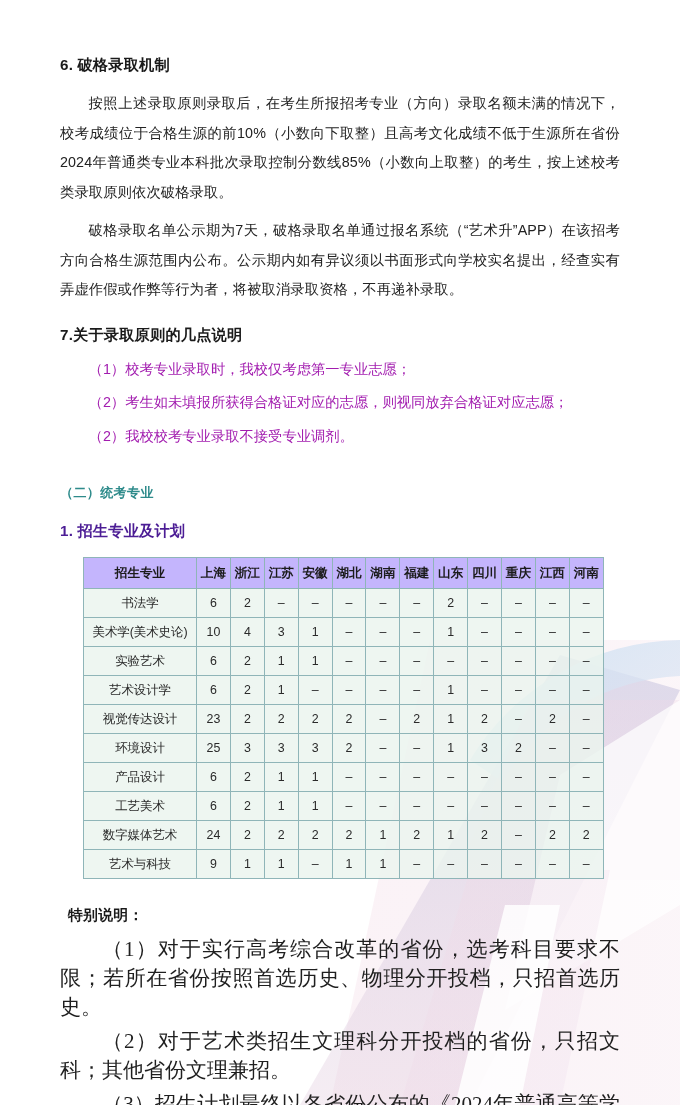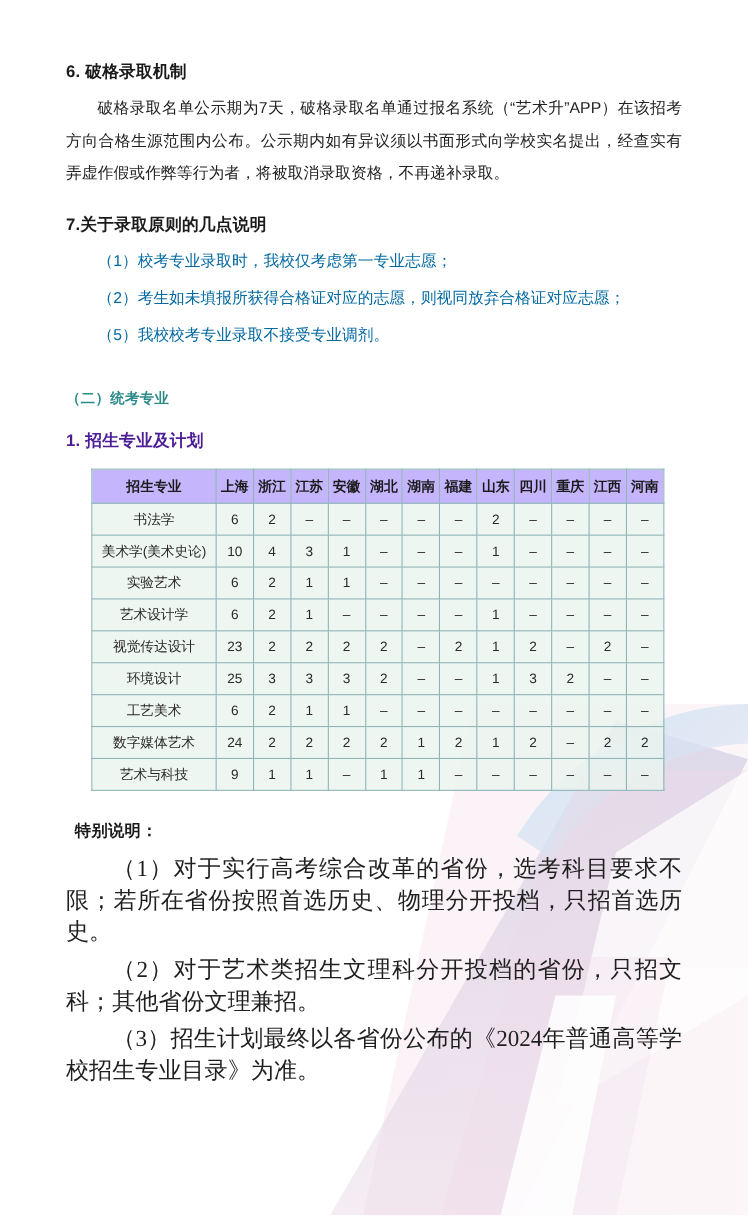--- a/index.html
+++ b/index.html
@@ -56,21 +56,21 @@
     color: #222222;
     letter-spacing: 0.1px;
   }
   p.body.first { margin-top: 13px; }
 
   .list-item {
     font-size: 14.3px;
     line-height: 29.5px;
     margin: 4px 0 0 0;
     text-indent: 2em;
-    color: #0369a1;
+    color: #a21caf;
   }
   .list-item.first { margin-top: 9px; }
 
   .h-teal {
     font-size: 13px;
     font-weight: bold;
     color: #2e8b8b;
     margin: 0;
     padding-top: 33px;
     letter-spacing: 0.4px;
@@ -183,26 +183,27 @@
     <path d="M560 775 L680 700 L680 905 L505 1010 Z" fill="#ffffff" opacity="0.72"></path>
 
     <path d="M400 1105 L470 870 L610 870 L560 1105 Z" fill="url(#gPink)" opacity="0.38"></path>
 
     <path d="M455 1105 L505 905 L560 905 L520 1105 Z" fill="#ffffff" opacity="0.85"></path>
   </svg>
 
   <div class="content">
 
     <h2 class="h-num h6">6. 破格录取机制</h2>
+    <p class="body first">按照上述录取原则录取后，在考生所报招考专业（方向）录取名额未满的情况下，校考成绩位于合格生源的前10%（小数向下取整）且高考文化成绩不低于生源所在省份2024年普通类专业本科批次录取控制分数线85%（小数向上取整）的考生，按上述校考类录取原则依次破格录取。</p>
     <p class="body">破格录取名单公示期为7天，破格录取名单通过报名系统（“艺术升”APP）在该招考方向合格生源范围内公布。公示期内如有异议须以书面形式向学校实名提出，经查实有弄虚作假或作弊等行为者，将被取消录取资格，不再递补录取。</p>
 
     <h2 class="h-num h7">7.关于录取原则的几点说明</h2>
     <p class="list-item first">（1）校考专业录取时，我校仅考虑第一专业志愿；</p>
     <p class="list-item">（2）考生如未填报所获得合格证对应的志愿，则视同放弃合格证对应志愿；</p>
-    <p class="list-item">（5）我校校考专业录取不接受专业调剂。</p>
+    <p class="list-item">（2）我校校考专业录取不接受专业调剂。</p>
 
     <h2 class="h-teal">（二）统考专业</h2>
     <h3 class="h-sub">1. 招生专业及计划</h3>
 
     <div class="table-wrap">
       <table class="plan">
         <colgroup>
           <col class="c-major">
           <col class="c-prov">
             <col class="c-prov">
@@ -319,20 +320,35 @@
               <td>2</td>
               <td>–</td>
               <td>–</td>
               <td>1</td>
               <td>3</td>
               <td>2</td>
               <td>–</td>
               <td>–</td>
             </tr>
             <tr>
+              <td class="major">产品设计</td>
+              <td>6</td>
+              <td>2</td>
+              <td>1</td>
+              <td>1</td>
+              <td>–</td>
+              <td>–</td>
+              <td>–</td>
+              <td>–</td>
+              <td>–</td>
+              <td>–</td>
+              <td>–</td>
+              <td>–</td>
+            </tr>
+            <tr>
               <td class="major">工艺美术</td>
               <td>6</td>
               <td>2</td>
               <td>1</td>
               <td>1</td>
               <td>–</td>
               <td>–</td>
               <td>–</td>
               <td>–</td>
               <td>–</td>

